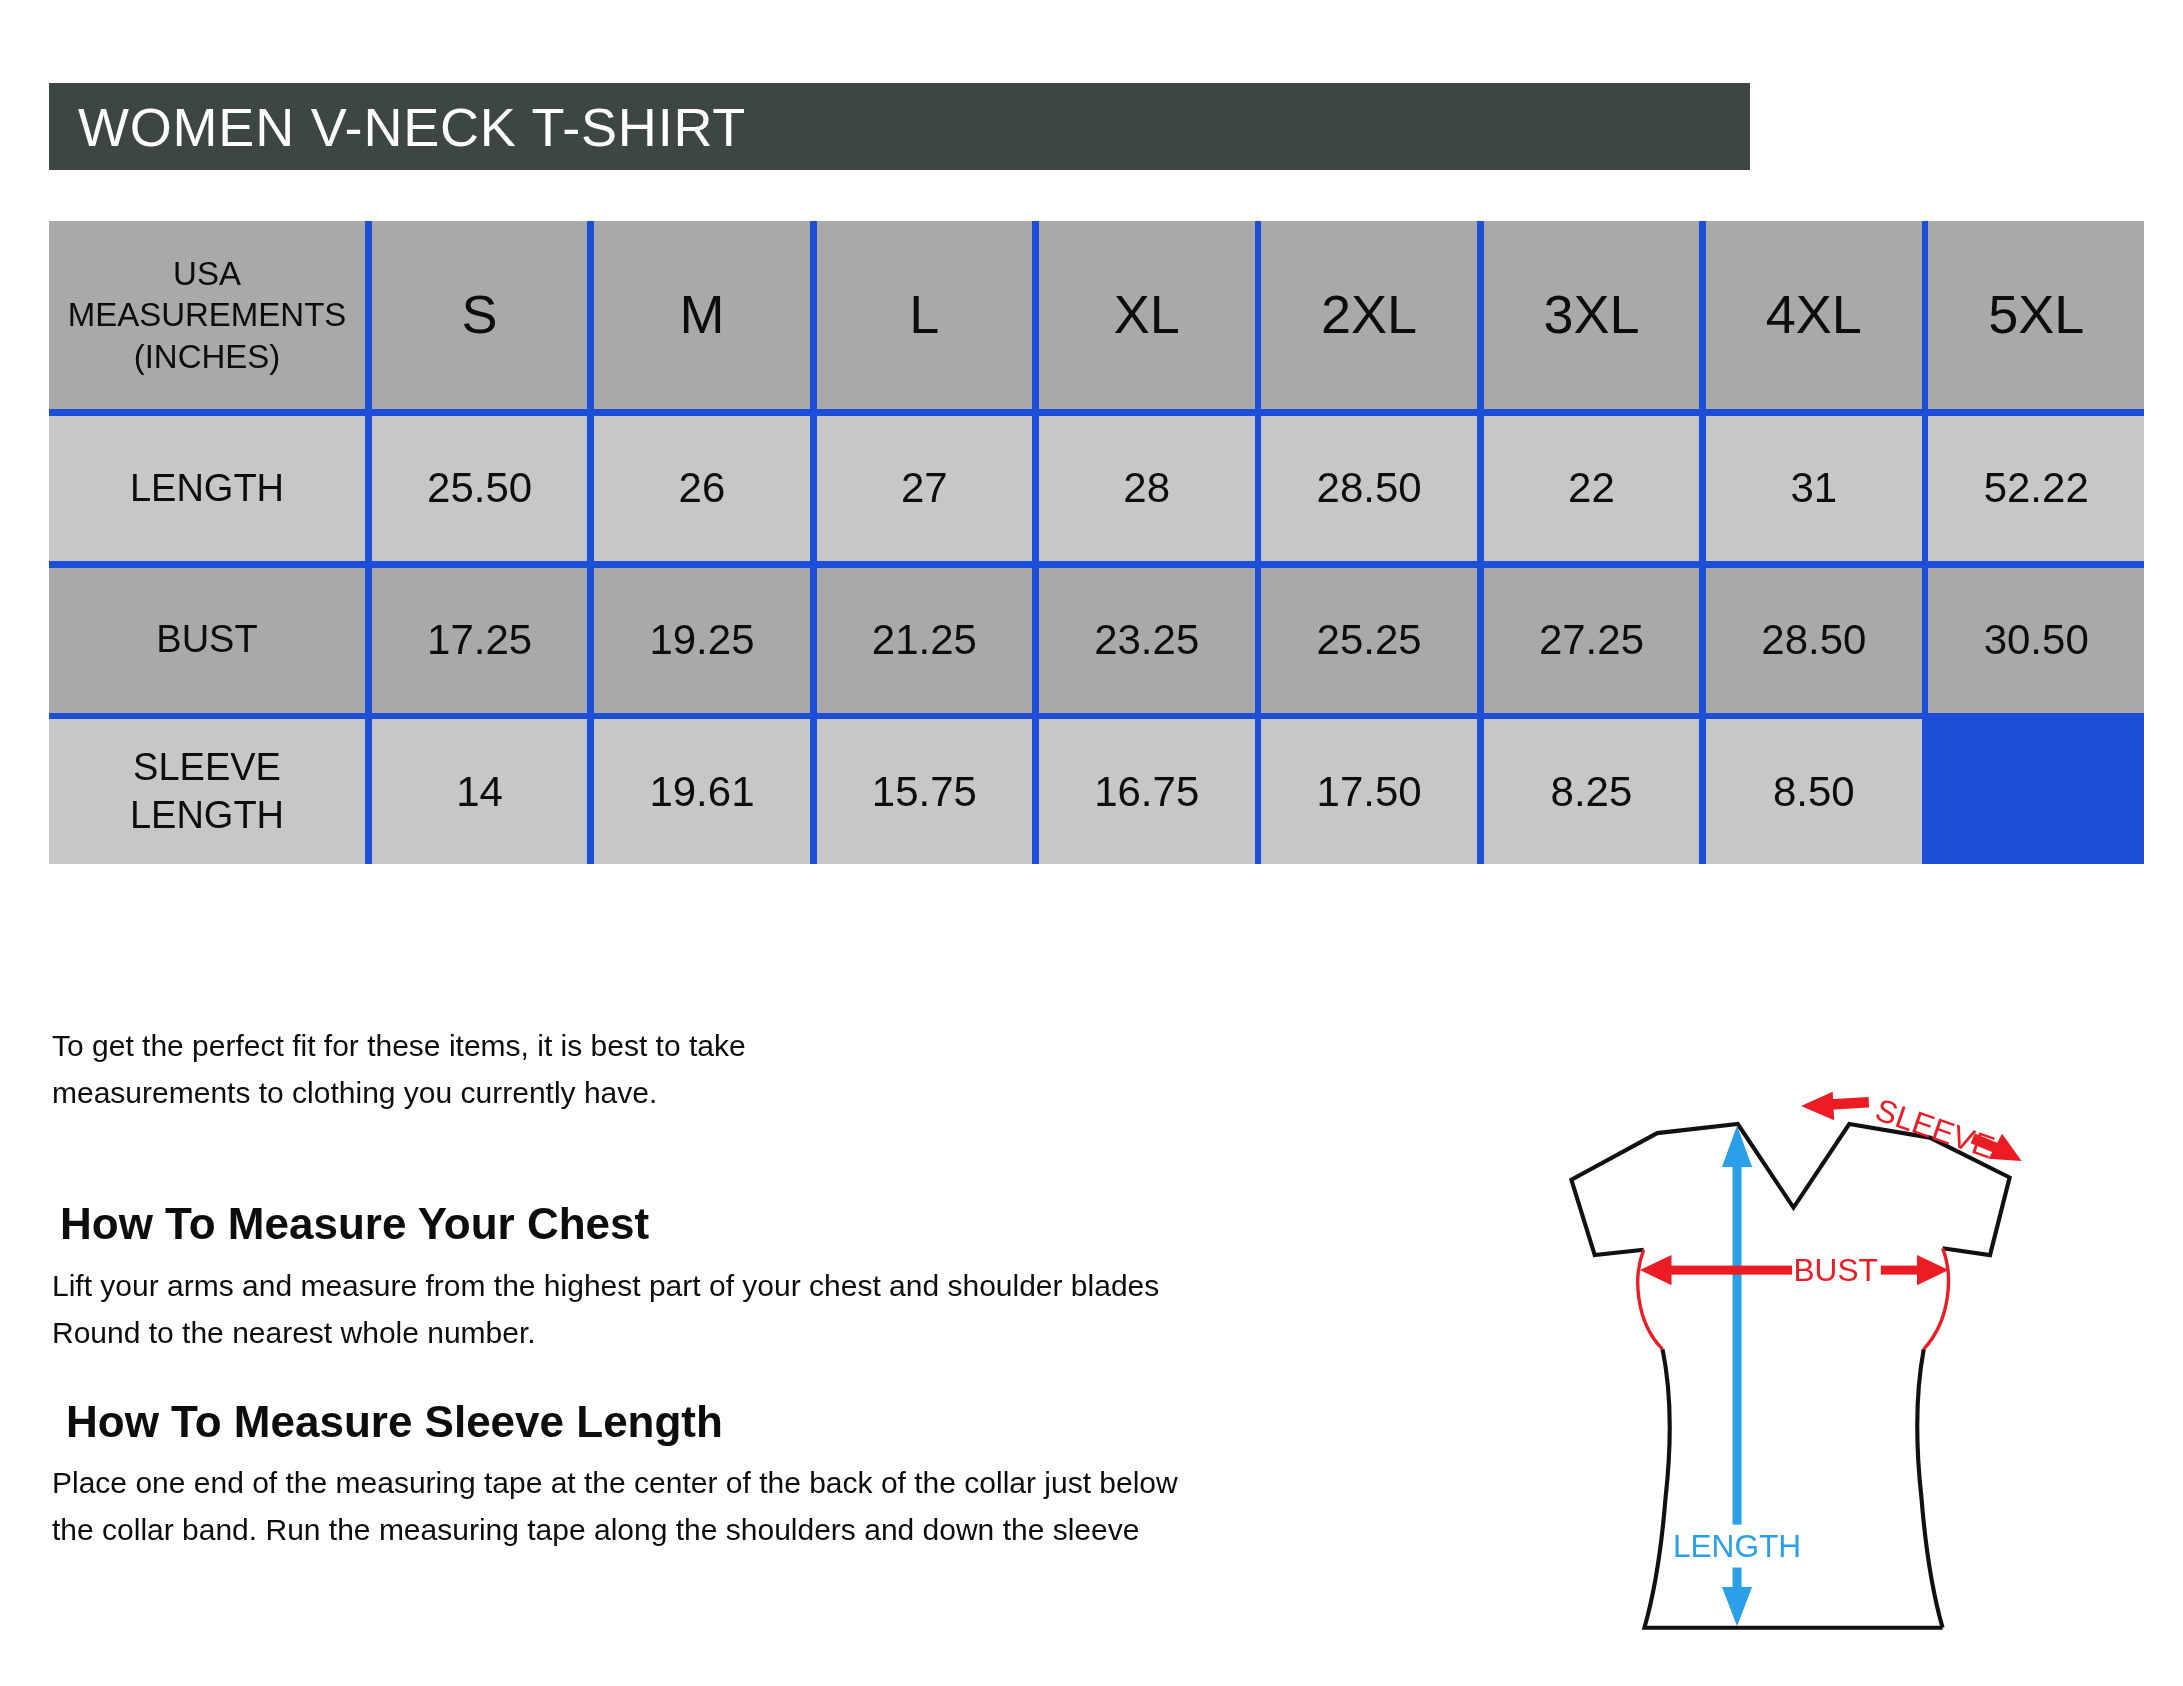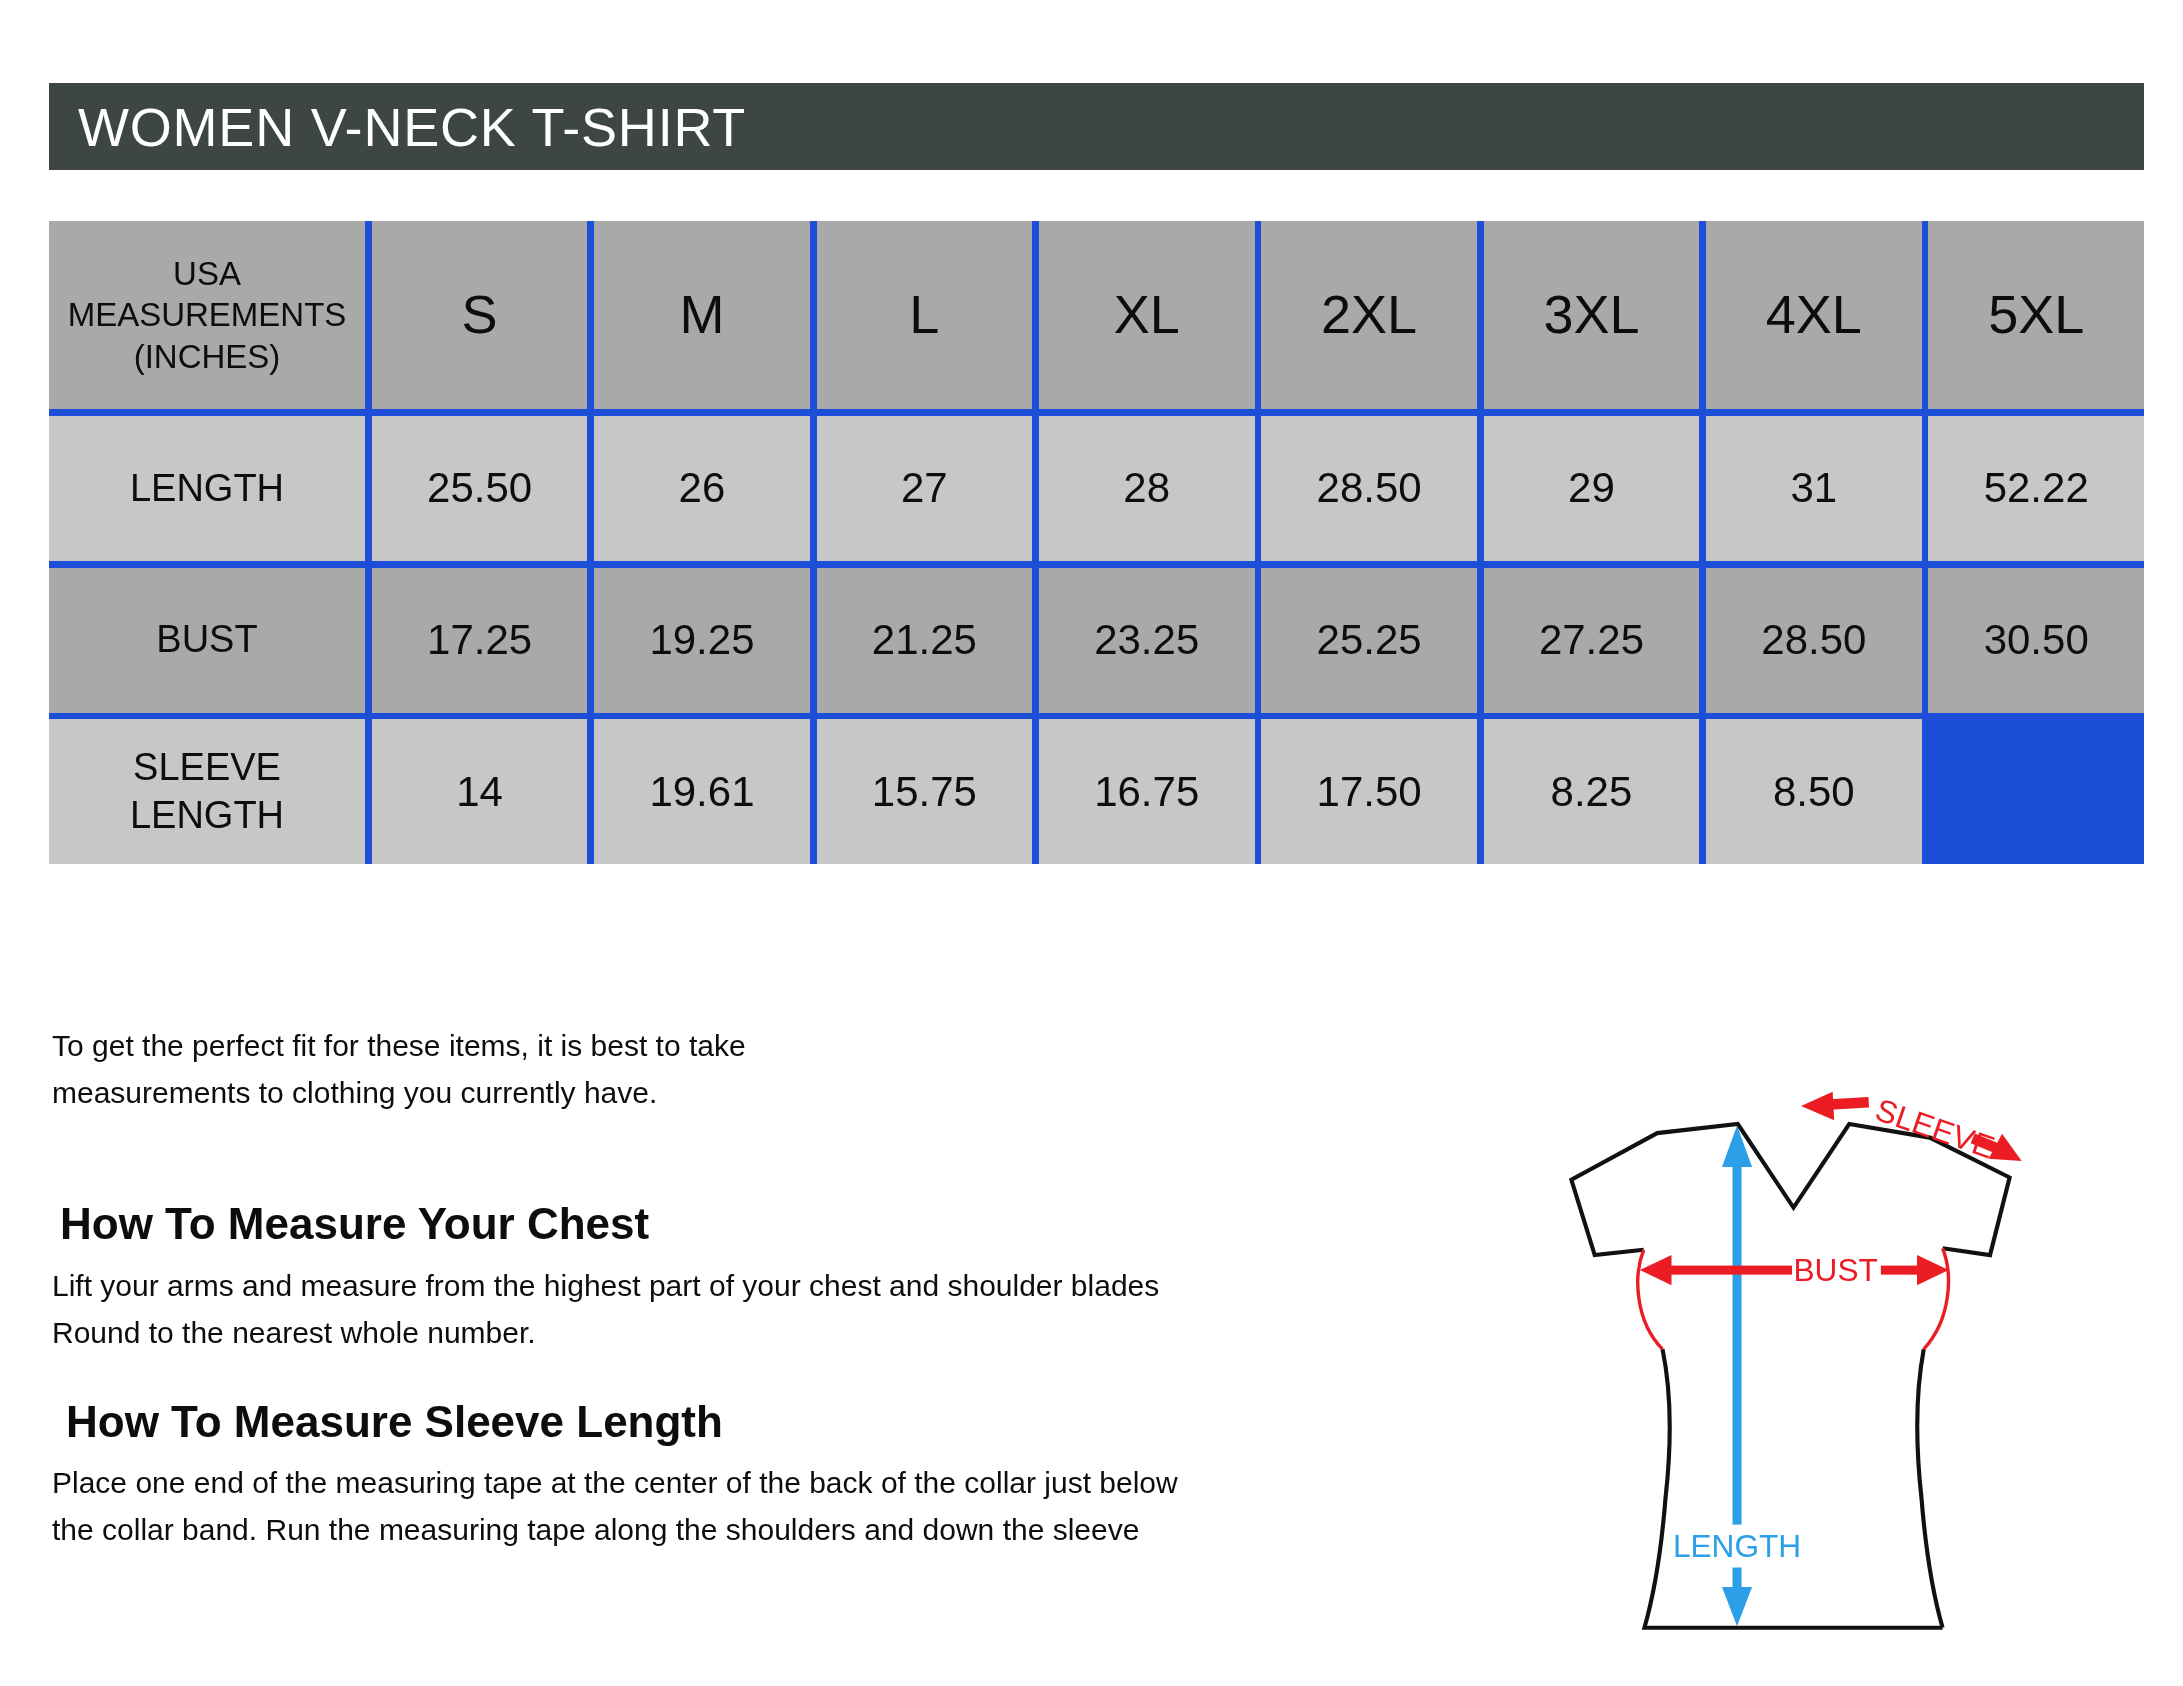--- a/index.html
+++ b/index.html
@@ -1,21 +1,21 @@
 <!DOCTYPE html>
 <html style="font-size:12px"><head>
 <meta charset="utf-8">
 <style>
   html,body{margin:0;padding:0;}
   body{
     width:2183px;height:1686px;background:#ffffff;position:relative;overflow:hidden;
     font-family:"Liberation Sans","DejaVu Sans",sans-serif;color:#0d0d0d;
   }
   .titlebar{
-    position:absolute;left:49px;top:83px;width:2095px;height:87px;
+    position:absolute;left:49px;top:83px;width:1701px;height:87px;
     background:#3D4545;display:flex;align-items:center;box-sizing:border-box;padding-left:29px;
   }
   .titlebar span{color:#ffffff;font-size:54px;letter-spacing:0.8px;}
 
   .size-table{
     position:absolute;left:49px;top:221px;width:2095px;
     display:grid;grid-template-columns:316px repeat(8,1fr);
     grid-template-rows:188px 145px 145px 145px;gap:6.8px;background:#1d4ed8;
   }
   .cell{display:flex;align-items:center;justify-content:center;text-align:center;line-height:1.25;}
@@ -55,21 +55,21 @@
       <div class="cell dark size">2XL</div>
       <div class="cell dark size">3XL</div>
       <div class="cell dark size">4XL</div>
       <div class="cell dark size">5XL</div>
       <div class="cell light rowlabel">LENGTH</div>
       <div class="cell light val">25.50</div>
       <div class="cell light val">26</div>
       <div class="cell light val">27</div>
       <div class="cell light val">28</div>
       <div class="cell light val">28.50</div>
-      <div class="cell light val">29</div>
+      <div class="cell light val">22</div>
       <div class="cell light val">31</div>
       <div class="cell light val">52.22</div>
       <div class="cell dark rowlabel">BUST</div>
       <div class="cell dark val">17.25</div>
       <div class="cell dark val">19.25</div>
       <div class="cell dark val">21.25</div>
       <div class="cell dark val">23.25</div>
       <div class="cell dark val">25.25</div>
       <div class="cell dark val">27.25</div>
       <div class="cell dark val">28.50</div>

